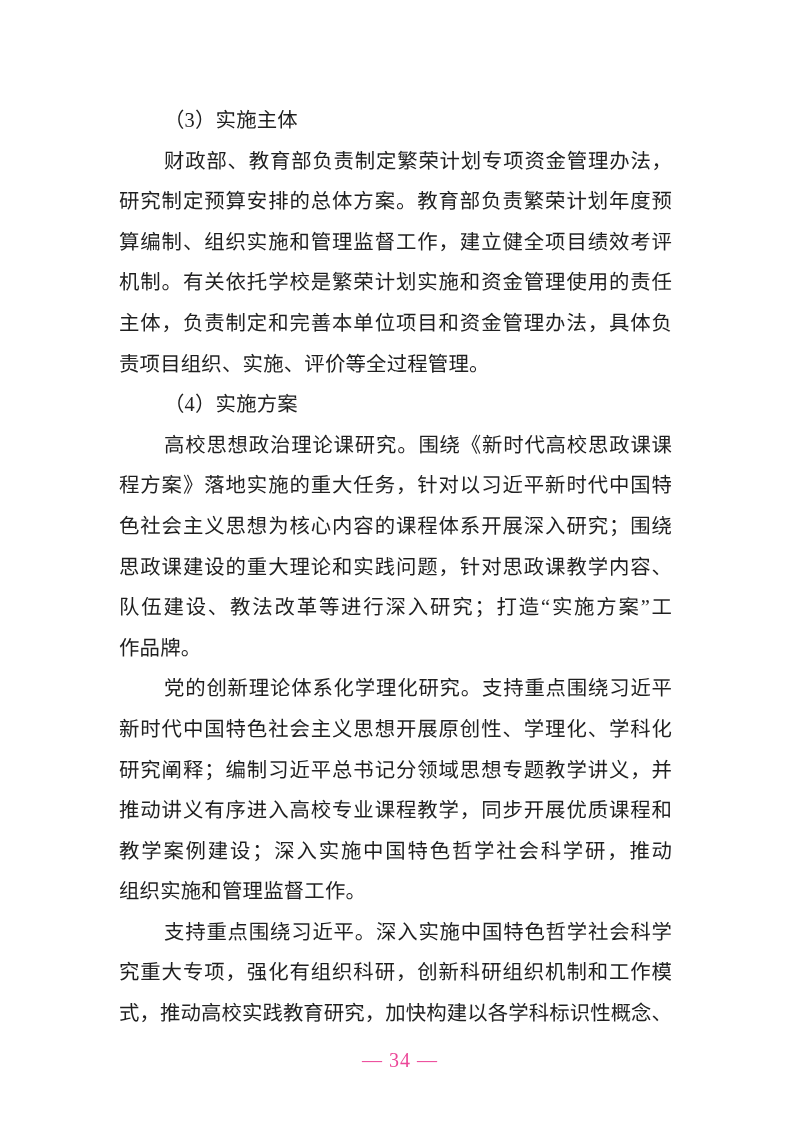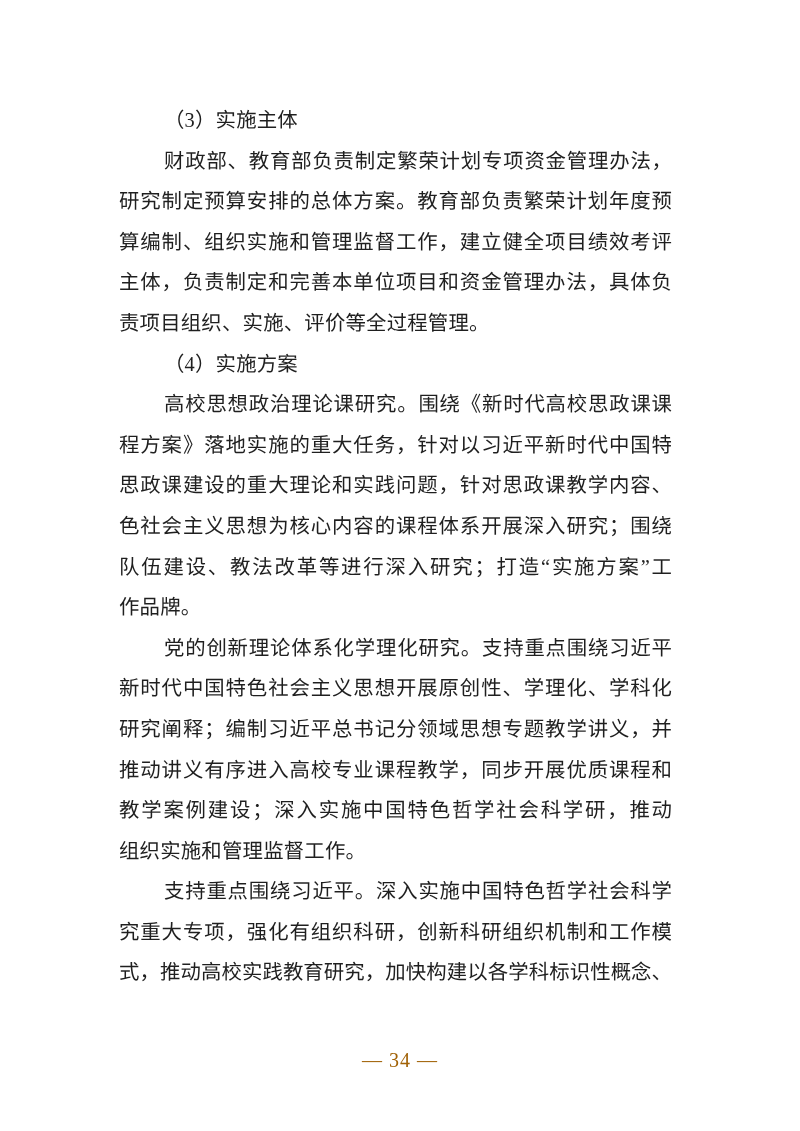--- a/index.html
+++ b/index.html
@@ -43,40 +43,41 @@
     font-family: Liberation Serif, serif;
   }
   .page-footer {
     position: absolute;
     left: 0;
     top: 1042px;
     width: 100%;
     text-align: center;
     font-size: 20px;
     line-height: 36px;
-    color: #a16207;
+    color: #ec4899;
     letter-spacing: 1px;
   }
 </style>
 </head>
 <body>
 
 <div class="doc-page">
   <div class="doc-body" id="doc-body">
       <div class="line indent">（3）实施主体</div>
       <div class="line indent fill">财政部、教育部负责制定繁荣计划专项资金管理办法，</div>
       <div class="line fill">研究制定预算安排的总体方案。教育部负责繁荣计划年度预</div>
       <div class="line fill">算编制、组织实施和管理监督工作，建立健全项目绩效考评</div>
+      <div class="line fill">机制。有关依托学校是繁荣计划实施和资金管理使用的责任</div>
       <div class="line fill">主体，负责制定和完善本单位项目和资金管理办法，具体负</div>
       <div class="line">责项目组织、实施、评价等全过程管理。</div>
       <div class="line indent">（4）实施方案</div>
       <div class="line indent fill">高校思想政治理论课研究。围绕《新时代高校思政课课</div>
       <div class="line fill">程方案》落地实施的重大任务，针对以习近平新时代中国特</div>
+      <div class="line fill">色社会主义思想为核心内容的课程体系开展深入研究；围绕</div>
       <div class="line fill">思政课建设的重大理论和实践问题，针对思政课教学内容、</div>
-      <div class="line fill">色社会主义思想为核心内容的课程体系开展深入研究；围绕</div>
       <div class="line fill">队伍建设、教法改革等进行深入研究；打造“实施方案”工</div>
       <div class="line">作品牌。</div>
       <div class="line indent fill">党的创新理论体系化学理化研究。支持重点围绕习近平</div>
       <div class="line fill">新时代中国特色社会主义思想开展原创性、学理化、学科化</div>
       <div class="line fill">研究阐释；编制习近平总书记分领域思想专题教学讲义，并</div>
       <div class="line fill">推动讲义有序进入高校专业课程教学，同步开展优质课程和</div>
       <div class="line fill">教学案例建设；深入实施中国特色哲学社会科学研，推动</div>
       <div class="line">组织实施和管理监督工作。</div>
       <div class="line indent fill">支持重点围绕习近平。深入实施中国特色哲学社会科学研</div>
       <div class="line fill">究重大专项，强化有组织科研，创新科研组织机制和工作模</div>

